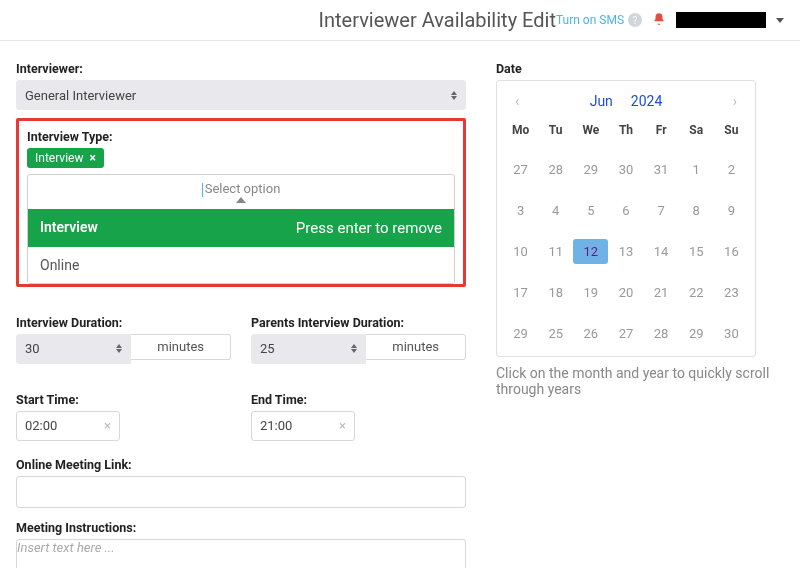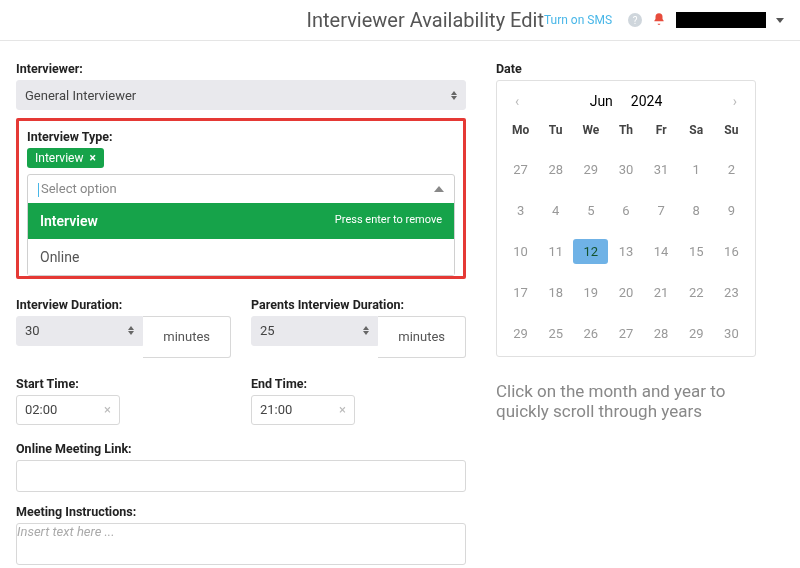--- a/index.html
+++ b/index.html
@@ -21,21 +21,21 @@
     font-size: 20px;
     font-weight: 400;
     margin: 0;
     color: #555;
   }
   .topbar-right {
     display: flex;
     align-items: center;
     gap: 10px;
   }
-  .sms-link { color: #49b7e8; font-size: 12px; display:flex; align-items:center; gap:16px; cursor:pointer;}
+  .sms-link { color: #49b7e8; font-size: 12px; display:flex; align-items:center; gap:4px; cursor:pointer;}
   .help-circle {
     display:inline-flex; width:14px; height:14px; border-radius:50%;
     background:#cfd6dc; color:#fff; font-size:10px; align-items:center; justify-content:center;
   }
   .bell { color:#e74c3c; font-size:14px; }
   .user-block { width:90px; height:16px; background:#000; }
   .caret-down { width:0; height:0; border-left:4px solid transparent; border-right:4px solid transparent; border-top:5px solid #555;}
   .content {
     display:flex;
     gap: 30px;
@@ -60,43 +60,43 @@
     display:inline-flex; align-items:center; gap:6px;
     background:#16a34a; color:#fff; border-radius:3px;
     padding:3px 8px; font-size:12px;
   }
   .chip-x { cursor:pointer; font-weight:700; }
   .select-open {
     border:1px solid #d0d0d0; border-radius:3px; margin-top:6px; background:#fff;
   }
   .select-input-row {
     display:flex; align-items:center; justify-content:space-between;
-    padding:6px 10px; color:#888;
+    padding:6px 10px; color:#888;flex-direction:column;
   }
   .tri-up {width:0;height:0;border-left:5px solid transparent;border-right:5px solid transparent;border-bottom:6px solid #888;}
   .opt {
     padding:10px 12px; font-size:14px;
   }
   .opt.selected {
     background:#16a34a; color:#fff; display:flex; justify-content:space-between; font-weight:600;
   }
-  .opt.selected .hint { font-weight:400; font-size:11px;}
+  .opt.selected .hint { font-weight:400; font-size:15px;}
   .opt.normal { color:#555; background:#fff;}
 
-  .row2 { display:flex; gap:20px; margin-top:10px;}
+  .row2 { display:flex; gap:20px; margin-top:20px;}
   .row2 > div { flex:1; }
   .num-group { display:flex; }
   .num-select {
     background:#e9e9ed; border:1px solid #e9e9ed; border-radius:3px 0 0 3px;
     height:30px; flex:1; display:flex; align-items:center; justify-content:space-between;
     padding:0 8px; color:#444;
   }
   .unit {
     border:1px solid #d8d8d8; border-left:none; border-radius:0 3px 3px 0;
-    height:42px; display:flex; align-items:center; padding:0 20px; color:#555; background:#fff;
+    height:26px; display:flex; align-items:center; padding:0 26px; color:#555; background:#fff;
   }
   .time-input {
     border:1px solid #d8d8d8; border-radius:3px; height:30px;
     display:flex; align-items:center; justify-content:space-between;
     padding:0 8px; width:104px; color:#444; background:#fff;
   }
   .time-x { color:#bbb; cursor:pointer;}
   .text-input {
     border:1px solid #d8d8d8; border-radius:3px; height:32px; width:100%;
     padding:0 8px; background:#fff;
@@ -110,26 +110,26 @@
     background:#16a34a; color:#fff; border:none; border-radius:3px;
     padding:8px 20px; font-size:13.5px; font-weight:600; cursor:pointer;
   }
 
   
   .cal {
     border:1px solid #e0e0e0; border-radius:3px; width:260px; padding:8px 6px 10px 6px; margin-top:4px;
   }
   .cal-head { display:flex; align-items:center; justify-content:space-between; padding:2px 6px 8px 6px; color:#999;}
   .cal-nav { color:#bbb; cursor:pointer; font-size:14px; padding:2px 6px;}
-  .cal-title { display:flex; gap:18px; color:#000000; font-size:14px;}
+  .cal-title { display:flex; gap:18px; color:#1d4ed8; font-size:14px;}
   .cal-grid { display:grid; grid-template-columns: repeat(7, 1fr); text-align:center; row-gap:16px;}
   .dow { font-weight:700; color:#444; font-size:12px; padding:4px 0;}
   .day { color:#999; font-size:13px; padding:5px 0; border-radius:3px; cursor:pointer;}
-  .day.sel { background:#6fb2e6; color:#14532d;}
-  .cal-note { font-size:17px; color:#888; margin-top:24px; width:280px;}
+  .day.sel { background:#6fb2e6; color:#701a75;}
+  .cal-note { font-size:14px; color:#888; margin-top:8px; width:280px;}
   .placeholder-text { color:#888; }
   .cursor-bar { display:inline-block; width:1px; height:14px; background:#49b7e8; margin-right:2px; vertical-align:middle;}
 </style>
 </head>
 <body>
 
 <div class="topbar">
   <h1>Interviewer Availability Edit</h1>
   <div class="topbar-right">
     <span class="sms-link">

